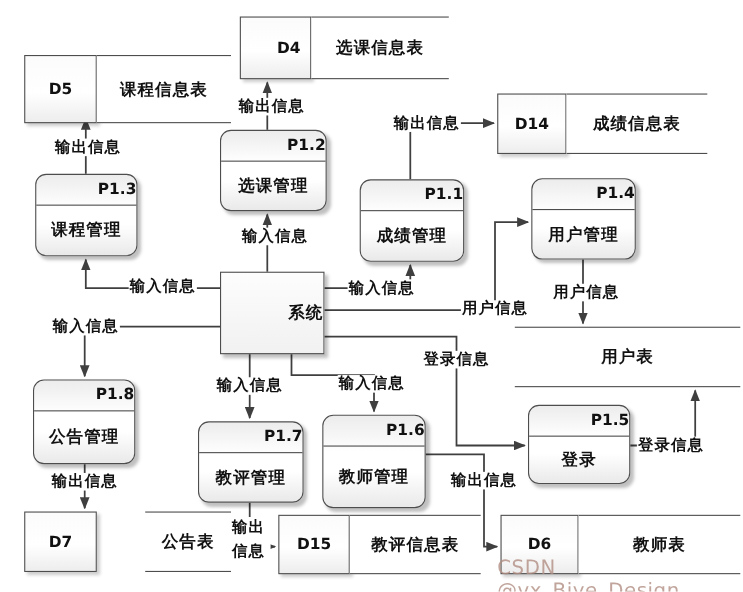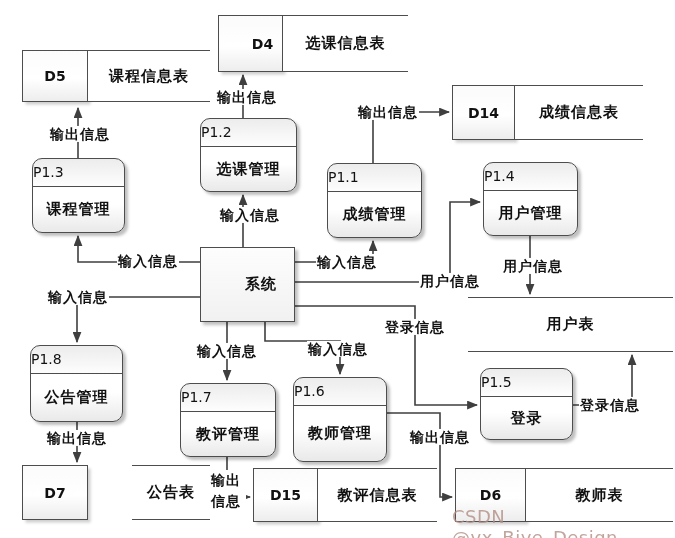--- a/index.html
+++ b/index.html
@@ -9,30 +9,30 @@
   }
   #flows{position:absolute;left:0;top:0;z-index:1;}
   .process{
     position:absolute;z-index:2;box-sizing:border-box;
     border:1.6px solid #4d4d4d;border-radius:10px;
     background:linear-gradient(180deg,#ececec 0%,#ffffff 40%,#ffffff 62%,#e9e9e9 100%);
     box-shadow:3px 3px 3px rgba(0,0,0,0.25);
     display:flex;flex-direction:column;
   }
   .p-head{
-    height:27px;line-height:26px;text-align:left;font-weight:normal;font-size:14px;
+    height:27px;line-height:26px;text-align:right;font-weight:bold;font-size:14px;
     border-bottom:1.5px solid #4d4d4d;
   }
   .p-body{flex:1;display:flex;align-items:center;justify-content:center;
     font-weight:bold;font-size:15px;letter-spacing:1px;}
   .center-box{
     position:absolute;z-index:2;box-sizing:border-box;
     border:1.6px solid #4d4d4d;background:linear-gradient(180deg,#fdfdfd,#f1f1f1);
     box-shadow:3px 3px 3px rgba(0,0,0,0.25);
-    display:flex;align-items:center;justify-content:center;
+    display:flex;align-items:center;justify-content:flex-end;
     font-weight:bold;font-size:15px;letter-spacing:1px;padding-left:27px;
   }
   .store{position:absolute;z-index:2;display:flex;box-sizing:border-box;}
   .store-id{
     box-sizing:border-box;border:1.6px solid #4d4d4d;
     background:linear-gradient(180deg,#fbfbfb 0%,#ffffff 55%,#ededed 100%);
     box-shadow:2.5px 2.5px 3px rgba(0,0,0,0.2);
     display:flex;align-items:center;justify-content:center;
     font-weight:bold;font-size:14px;
   }
@@ -118,21 +118,21 @@
   </div>
   <div class="process" style="left:30px;top:345px;width:93px;height:77px;">
     <div class="p-head">P1.8</div>
     <div class="p-body">公告管理</div>
   </div>
 
   <div class="store" style="left:218px;top:15px;width:190px;height:57px;">
     <div class="store-id" style="width:65px;padding-left:24px;">D4</div>
     <div class="store-name">选课信息表</div>
   </div>
-  <div class="store" style="left:22px;top:50px;width:188px;height:52px;">
+  <div class="store" style="left:22px;top:50px;width:188px;height:62px;">
     <div class="store-id" style="width:66px;">D5</div>
     <div class="store-name">课程信息表</div>
   </div>
   <div class="store" style="left:452px;top:85px;width:191px;height:55px;">
     <div class="store-id" style="width:63px;">D14</div>
     <div class="store-name">成绩信息表</div>
   </div>
   <div class="store" style="left:468px;top:297px;width:205px;height:55px;">
     <div class="store-name">用户表</div>
   </div>

